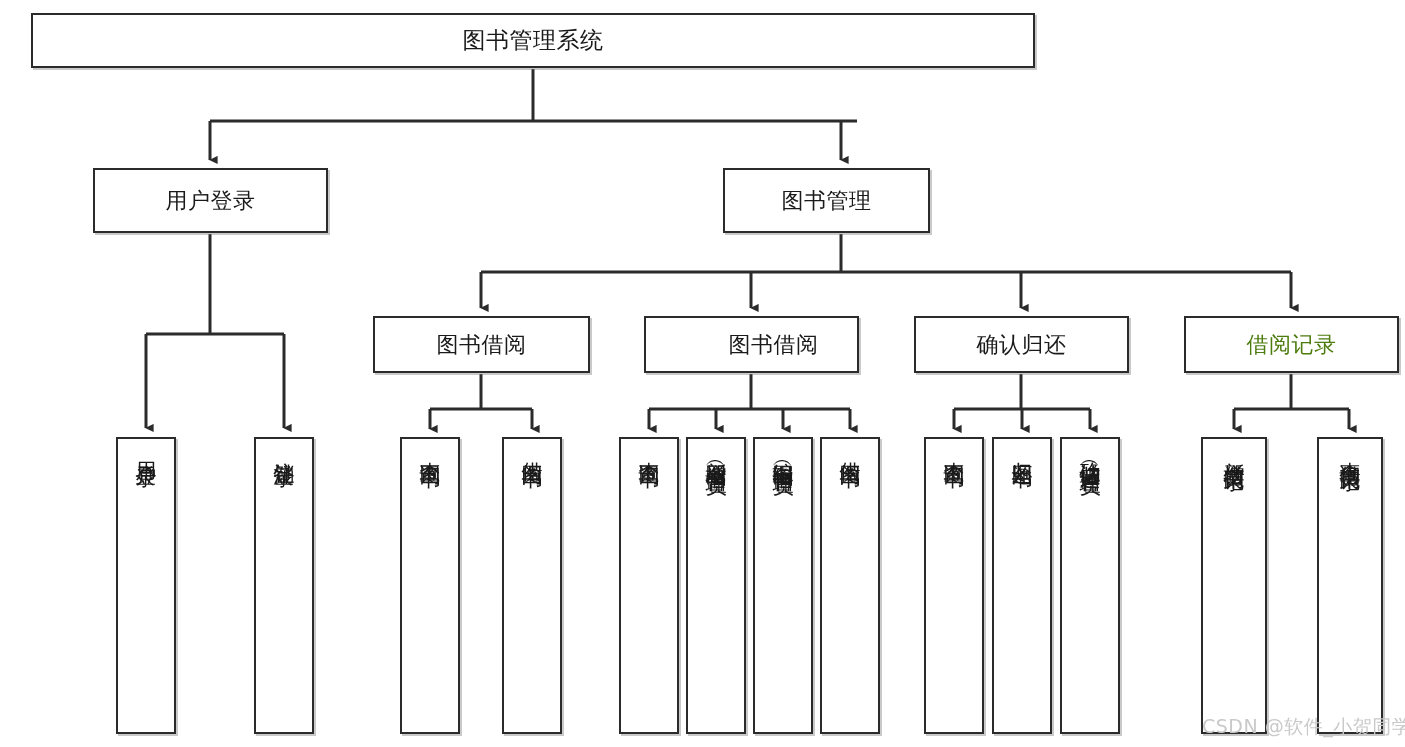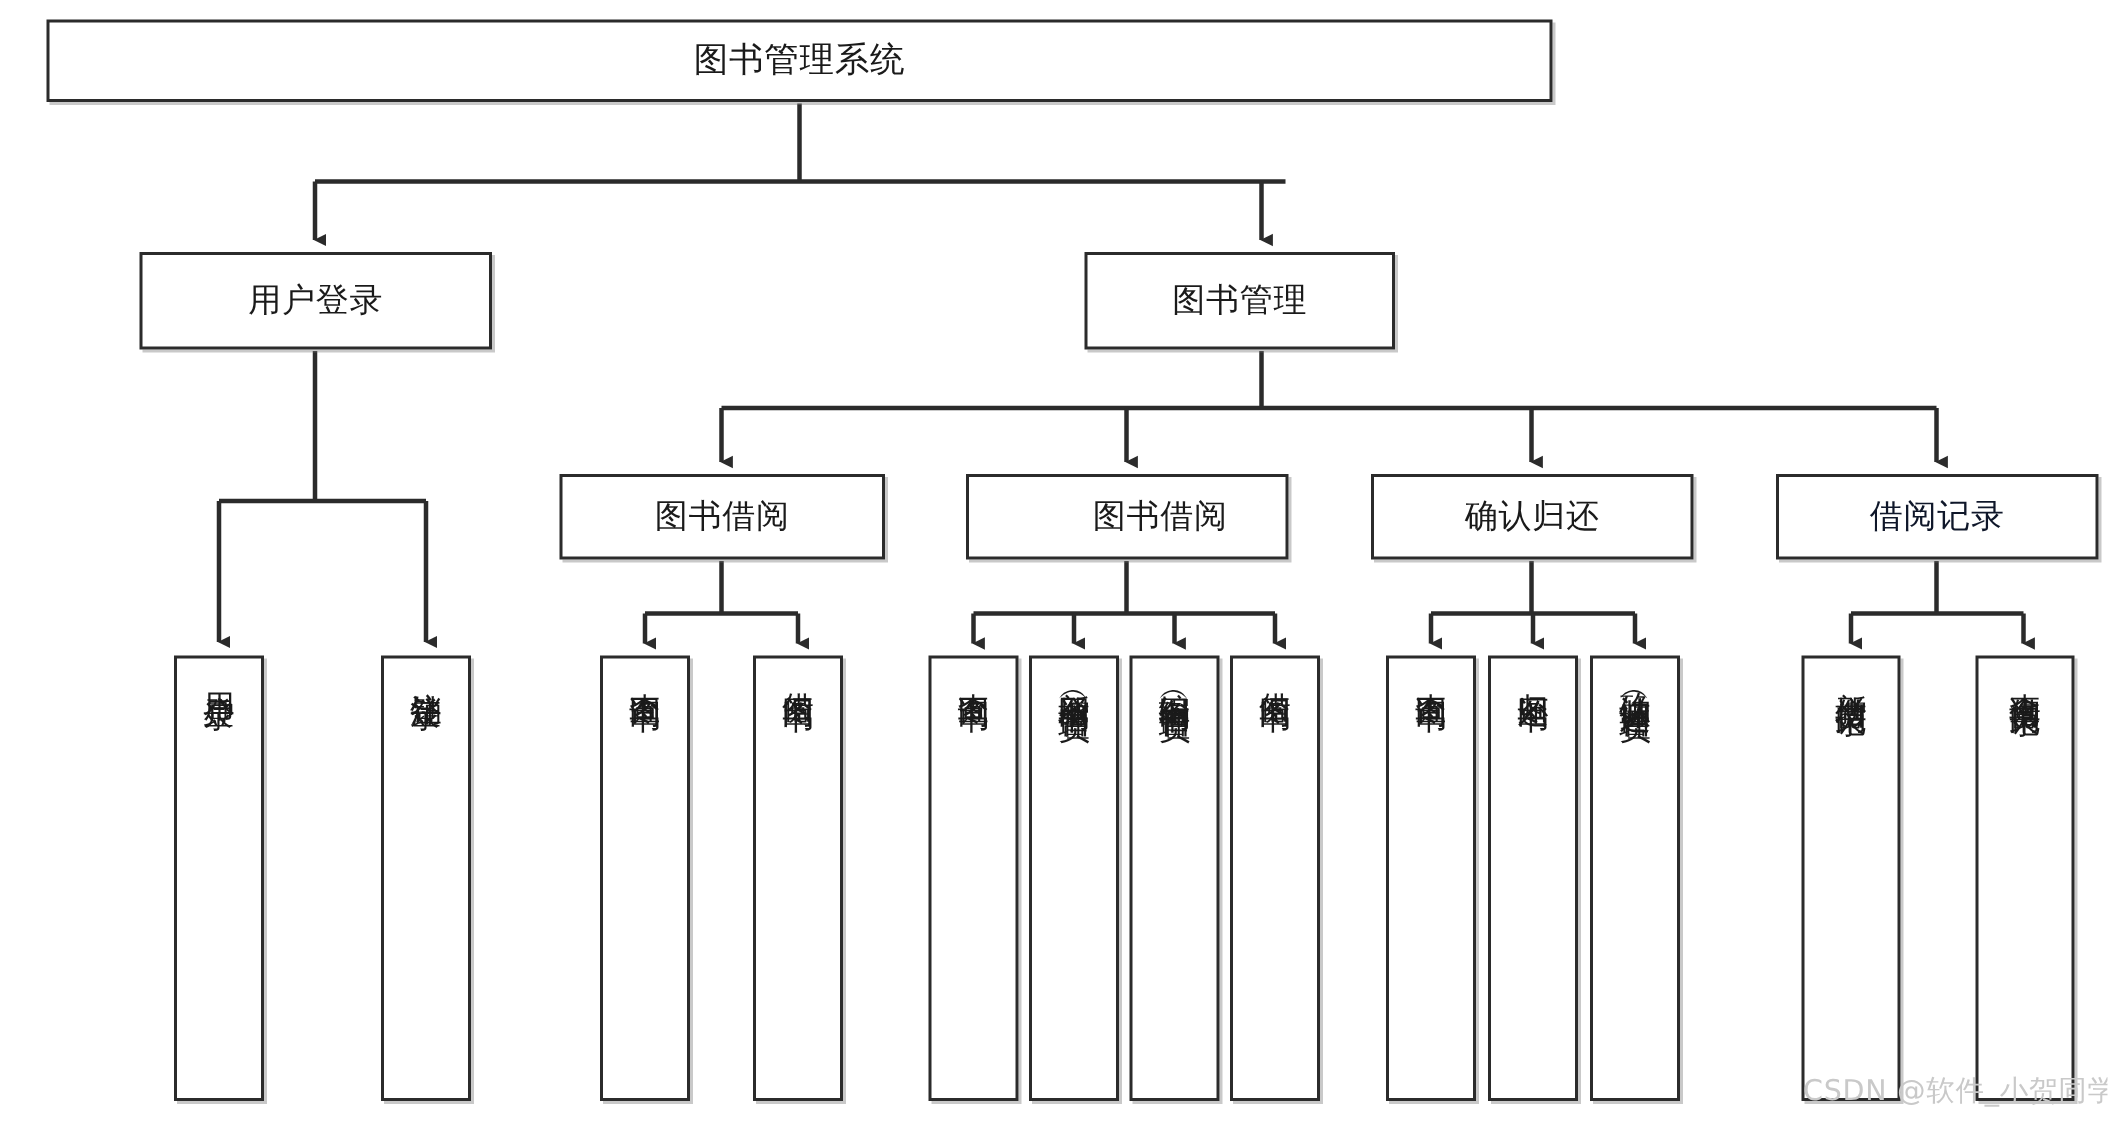--- a/index.html
+++ b/index.html
@@ -144,21 +144,21 @@
   </div>
 
   <div class="node horizontal" style="left: 632px; top: 316px; width: 215px; height: 57px; border-color: rgb(43, 43, 43); background: rgb(255, 255, 255); color: rgb(26, 26, 26); padding-left: 44px;">
     <span class="label">图书借阅</span>
   </div>
 
   <div class="node horizontal" style="left: 902px; top: 316px; width: 215px; height: 57px; border-color: rgb(43, 43, 43); background: rgb(255, 255, 255); color: rgb(26, 26, 26);">
     <span class="label">确认归还</span>
   </div>
 
-  <div class="node horizontal" style="left: 1172px; top: 316px; width: 215px; height: 57px; border-color: rgb(43, 43, 43); background: rgb(255, 255, 255); color: #0f172a;">
+  <div class="node horizontal" style="left: 1172px; top: 316px; width: 215px; height: 57px; border-color: rgb(43, 43, 43); background: rgb(255, 255, 255); color: #4d7c0f;">
     <span class="label">借阅记录</span>
   </div>
 
   <div class="node vertical" style="left: 104px; top: 437px; width: 60px; height: 297px; border-color: rgb(43, 43, 43); background: rgb(255, 255, 255); color: rgb(26, 26, 26);">
     <span class="label">用户登录</span>
   </div>
 
   <div class="node vertical" style="left: 242px; top: 437px; width: 60px; height: 297px; border-color: rgb(43, 43, 43); background: rgb(255, 255, 255); color: rgb(26, 26, 26);">
     <span class="label">注销登录</span>
   </div>

